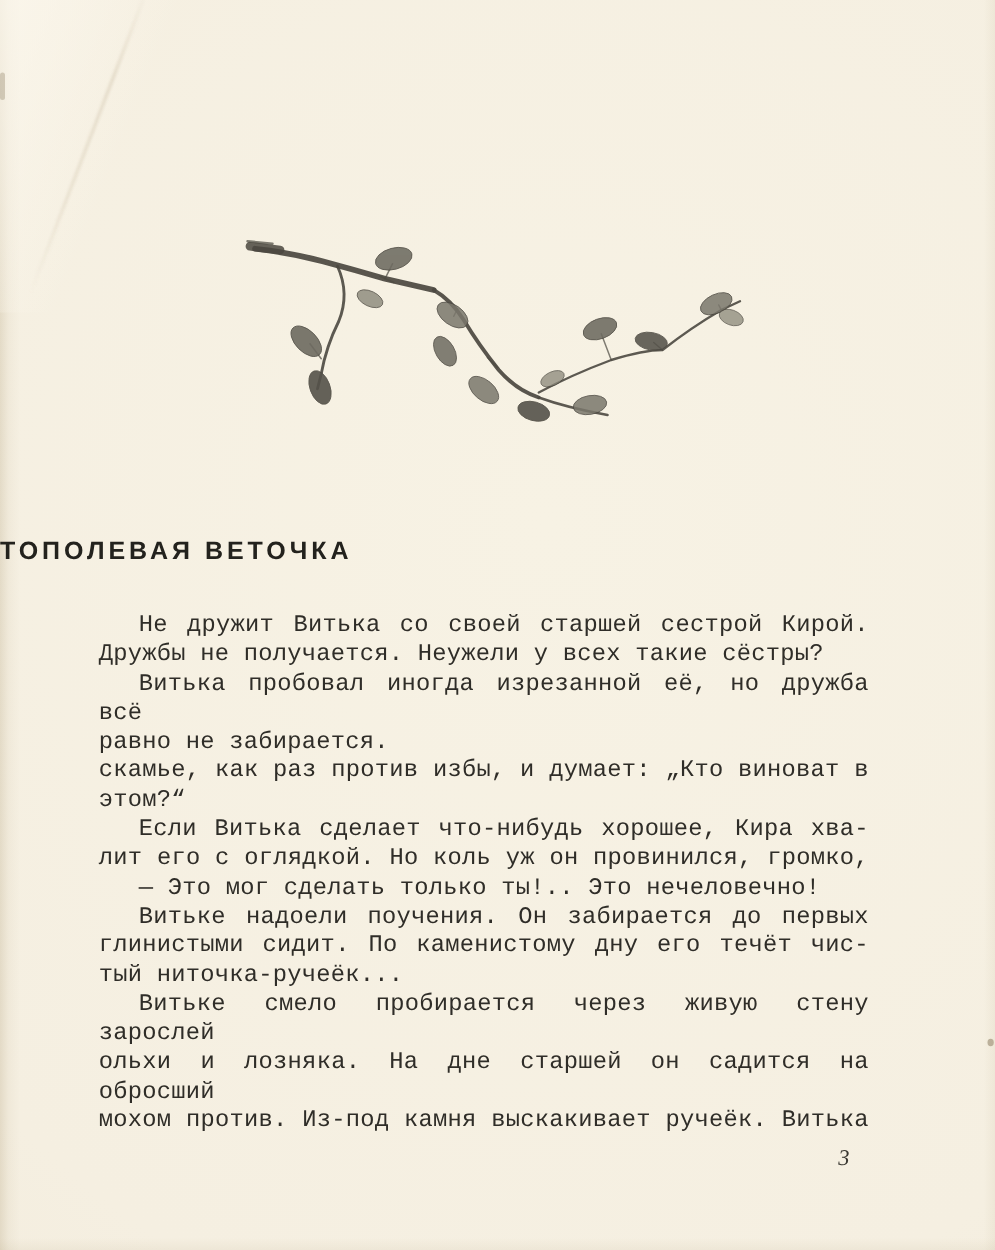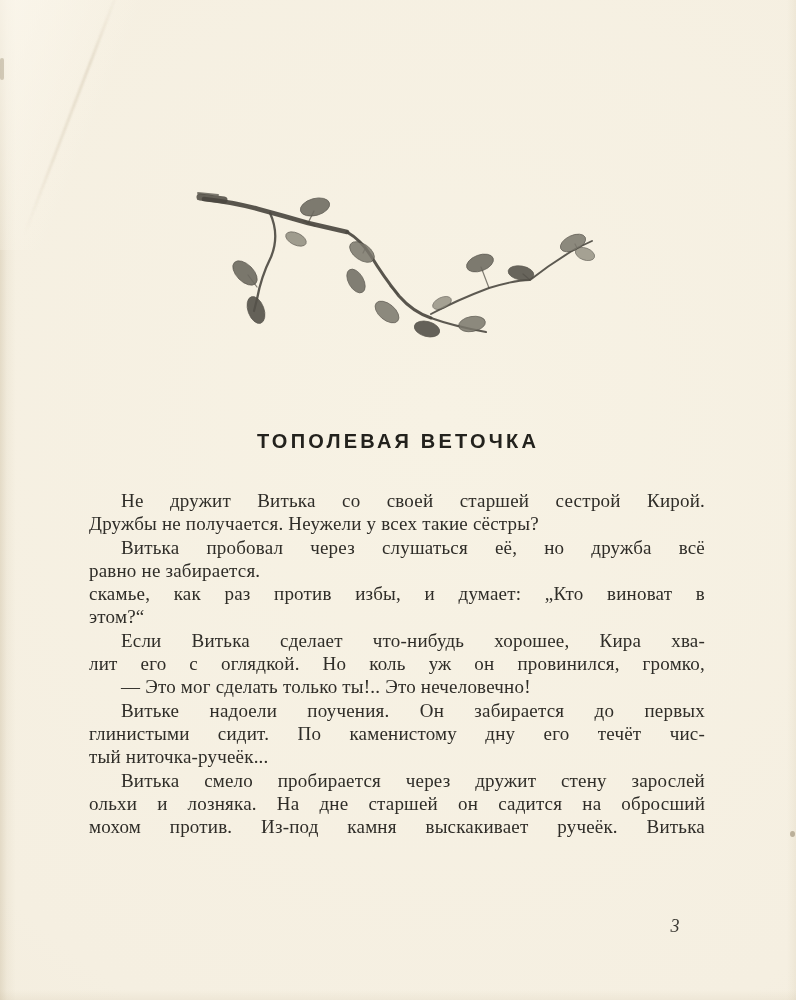--- a/index.html
+++ b/index.html
@@ -30,28 +30,27 @@
   .speck { position:absolute; background:#8e8065; border-radius:50%; opacity:.55; pointer-events:none; }
   .speck.s1 { left:0; top:58px; width:4px; height:22px; border-radius:2px; opacity:.35; }
   .speck.s2 { left:790px; top:831px; width:5px; height:6px; }
 
   .illustration {
     position:absolute; left:184px; top:177px; width:414px; height:174px;
   }
 
   .title {
     position:absolute; left:0; top:430px; width:100%; margin:0;
-    text-align:center;
     font-family:"Liberation Sans", sans-serif;
     font-weight:bold; font-size:20px; letter-spacing:3.2px;
     color:#23221d;
   }
 
   .body-text {
-    position:absolute; left:89px; top:489px; width:616px;
+    position:absolute; left:79px; top:489px; width:616px;font-family:Liberation Mono, monospace;
   }
   .line {
     font-size:19px; line-height:23.3px; color:#2f2d28;
     letter-spacing:0.2px; white-space:normal;
   }
   .line.j { text-align:justify; text-align-last:justify; }
   .line.first { text-indent:32px; }
 
   .page-number {
     position:absolute; left:660px; top:916px; width:30px;
@@ -107,29 +106,29 @@
       <ellipse cx="389" cy="66" rx="13.5" ry="7.5" fill="#7a776c" opacity="0.85" transform="rotate(-25 389 66)"></ellipse>
       <ellipse cx="401" cy="77" rx="10" ry="6" fill="#8a8779" opacity="0.75" transform="rotate(20 401 77)"></ellipse>
     </g>
   </svg>
 
   <h1 class="title">ТОПОЛЕВАЯ ВЕТОЧКА</h1>
 
   <div class="body-text">
       <div class="line first j">Не дружит Витька со своей старшей сестрой Кирой.</div>
       <div class="line">Дружбы не получается. Неужели у всех такие сёстры?</div>
-      <div class="line first j">Витька пробовал через слушаться её, но дружба всё</div>
+      <div class="line first j">Витька пробовал иногда изрезанной её, но дружба всё</div>
       <div class="line">равно не забирается.</div>
       <div class="line j">скамье, как раз против избы, и думает: „Кто виноват в</div>
       <div class="line">этом?“</div>
       <div class="line first j">Если Витька сделает что-нибудь хорошее, Кира хва-</div>
       <div class="line j">лит его с оглядкой. Но коль уж он провинился, громко,</div>
       <div class="line first">— Это мог сделать только ты!.. Это нечеловечно!</div>
       <div class="line first j">Витьке надоели поучения. Он забирается до первых</div>
       <div class="line j">глинистыми сидит. По каменистому дну его течёт чис-</div>
       <div class="line">тый ниточка-ручеёк...</div>
-      <div class="line first j">Витька смело пробирается через дружит стену зарослей</div>
+      <div class="line first j">Витьке смело пробирается через живую стену зарослей</div>
       <div class="line j">ольхи и лозняка. На дне старшей он садится на обросший</div>
       <div class="line j">мохом против. Из-под камня выскакивает ручеёк. Витька</div>
     </div>
 
   <div class="page-number">3</div>
 </div>
 
 </body></html>

